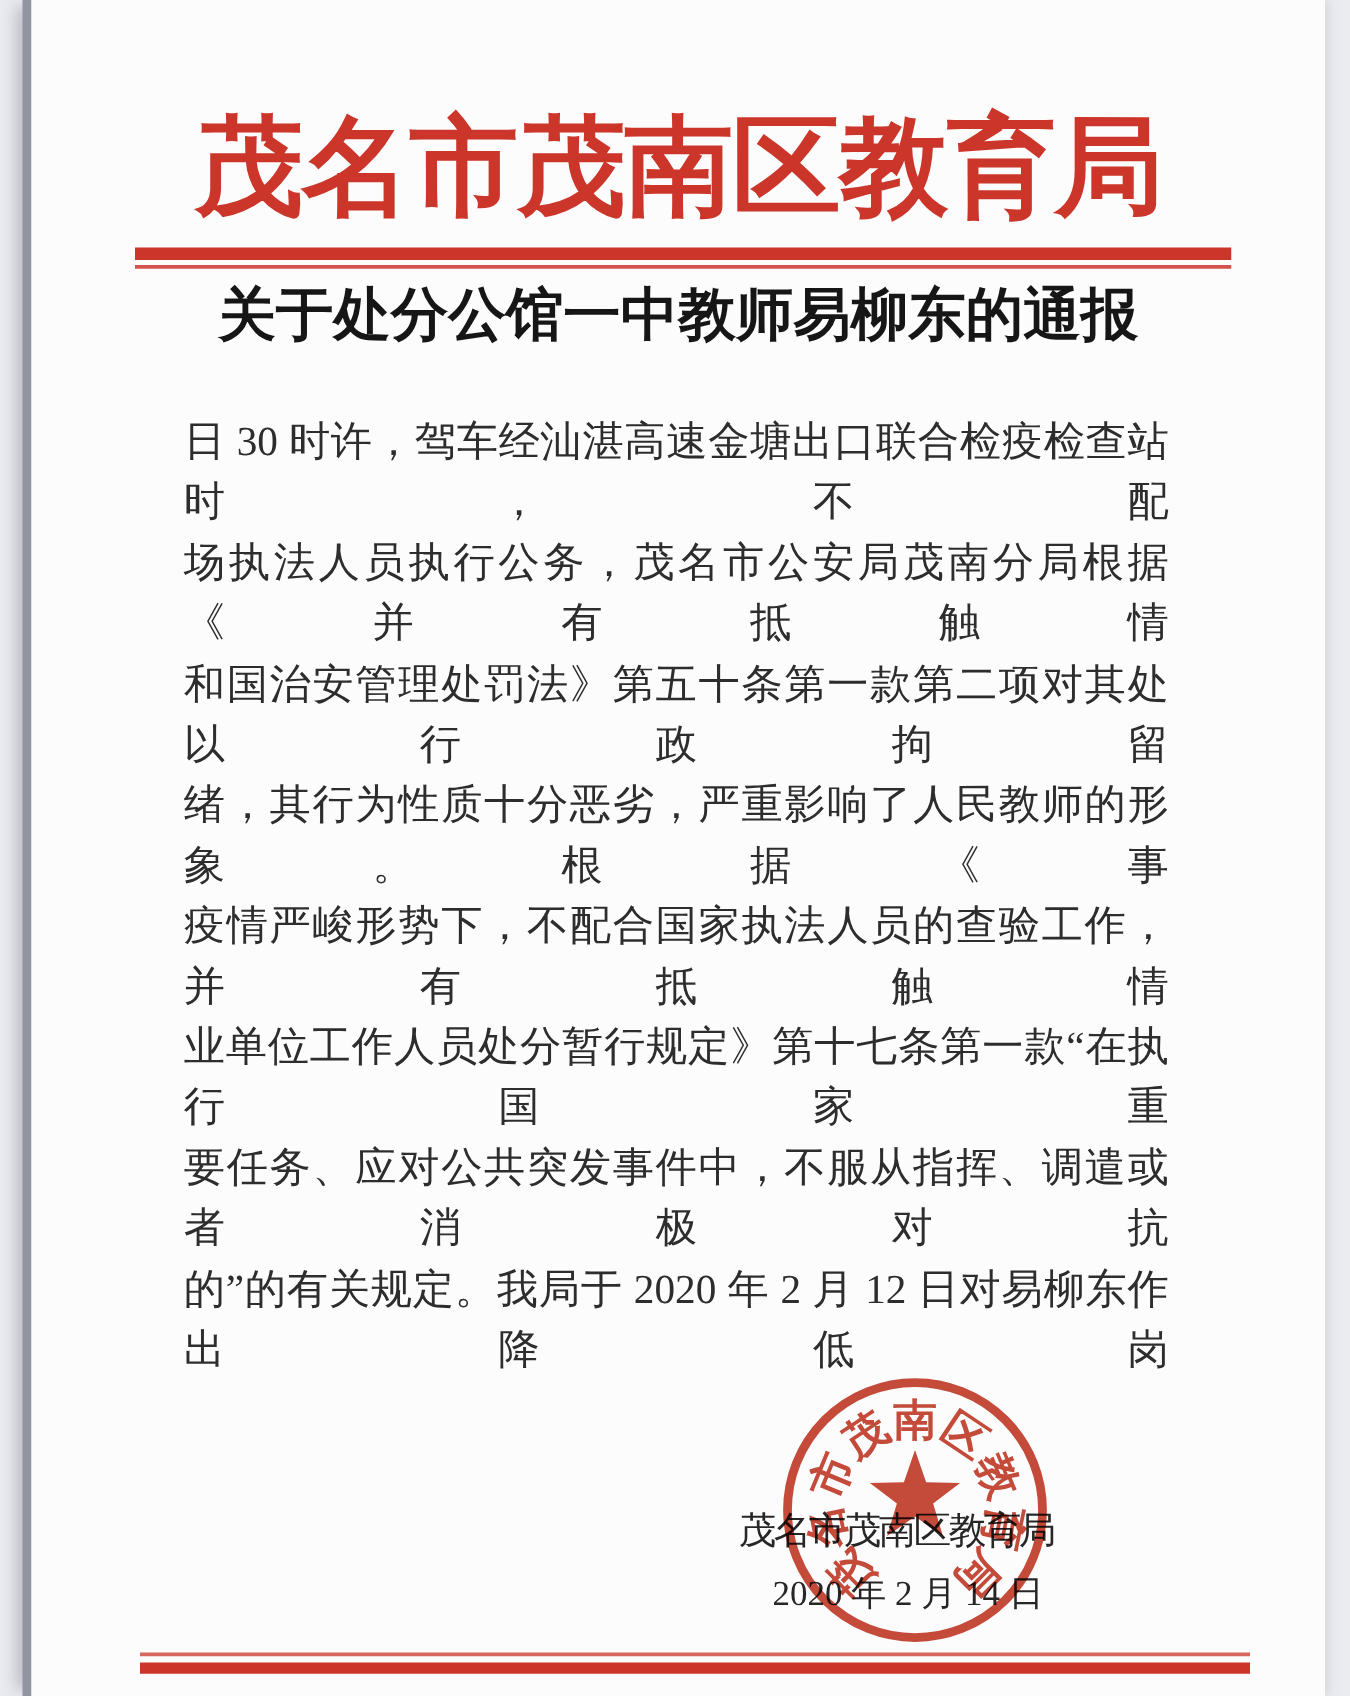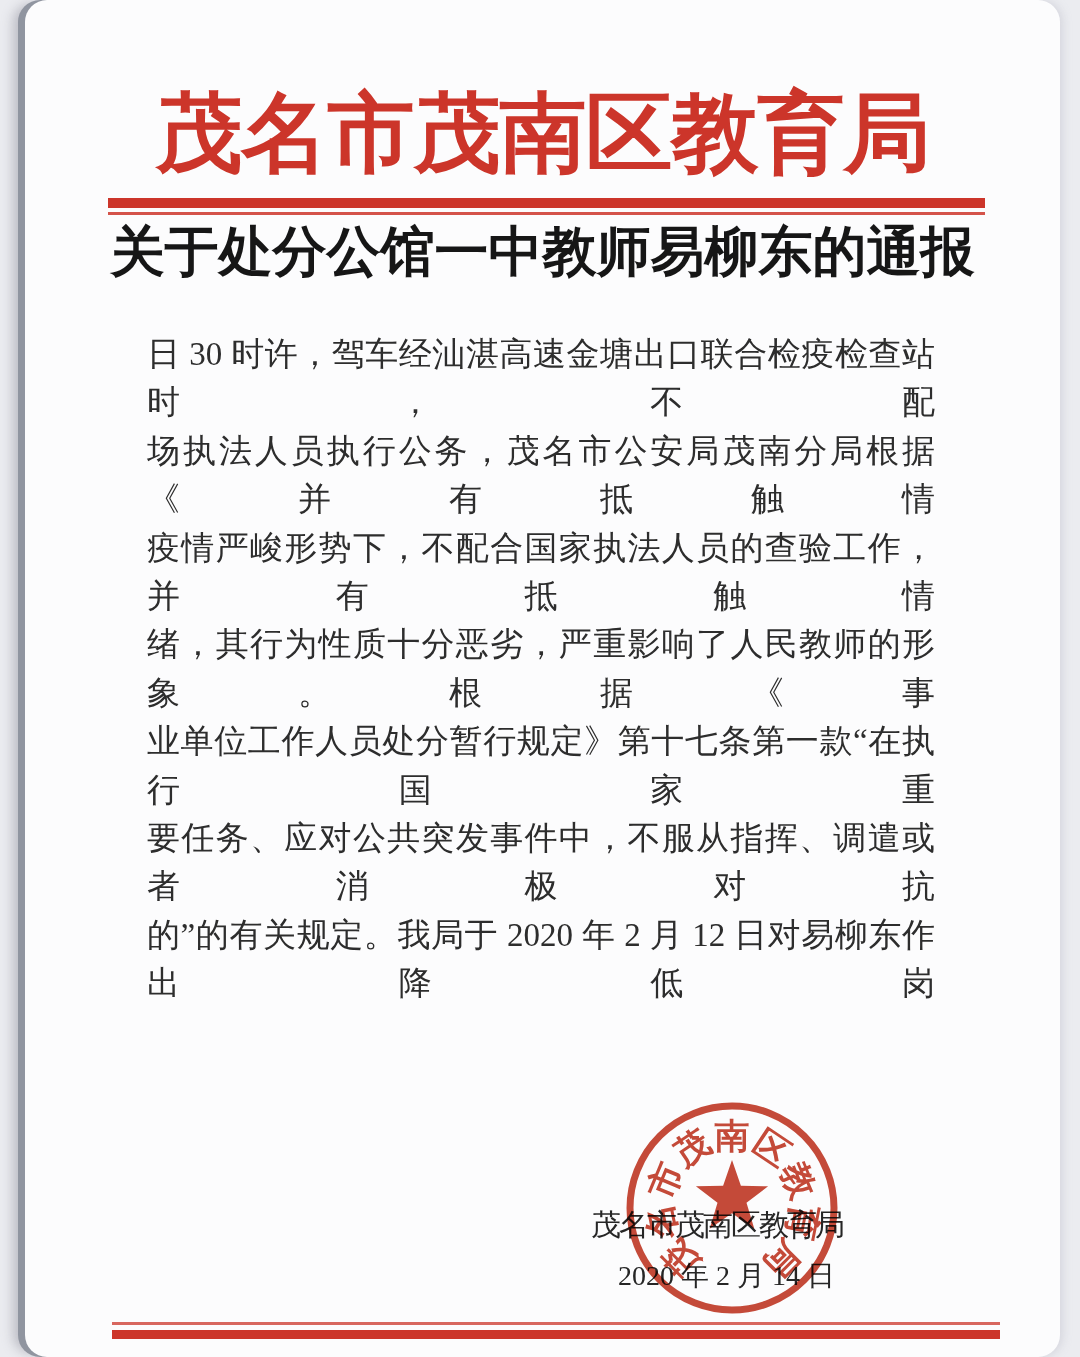--- a/index.html
+++ b/index.html
@@ -16,39 +16,38 @@
     font-family:"Liberation Serif","DejaVu Serif",serif;
   }
   .page{
     position:absolute;
     left:25px;top:0;
     width:1035px;height:1357px;
     background:#fcfcfd;
     box-shadow:-7px 0 0 0 #9095a0,
                -16px 0 12px -4px rgba(130,130,145,.45),
                 3px 0 8px rgba(175,175,190,.35);
-    border-radius:22px;
   }
   .letterhead{
     padding-top:84px;
     text-align:center;
     font-size:87px;
     line-height:100px;
     font-weight:bold;
     letter-spacing:-1px;
     color:var(--red);
     white-space:nowrap;
   }
   .rule-top{margin:14px 75px 0 83px;}
   .rule-top .thick{height:10px;background:var(--red);}
   .rule-top .thin{height:3px;margin-top:4px;background:var(--red);opacity:.85;}
   .doc-title{
     margin-top:12px;
     text-align:center;
-    font-size:54px;
+    font-size:46px;
     line-height:50px;
     font-weight:bold;
     color:#161616;
     white-space:nowrap;
   }
   .body-text{
     margin-top:53px;
     padding:0 125px 0 122px;
     font-size:33px;
     color:var(--ink);
@@ -125,22 +124,23 @@
     <div class="thin"></div>
   </div>
 
   <h1 class="doc-title">关于处分公馆一中教师易柳东的通报</h1>
 
   <div class="body-text">
     <div id="paragraphs">
         <div class="para">
           <div class="bline">日 30 时许，驾车经汕湛高速金塘出口联合检疫检查站时，不配</div>
           <div class="bline">场执法人员执行公务，茂名市公安局茂南分局根据《并有抵触情</div>
+          <div class="bline">和国治安管理处罚法》第五十条第一款第二项对其处以行政拘留</div>
+          <div class="bline">绪，其行为性质十分恶劣，严重影响了人民教师的形象。根据《事</div>
           <div class="bline">疫情严峻形势下，不配合国家执法人员的查验工作，并有抵触情</div>
-          <div class="bline">绪，其行为性质十分恶劣，严重影响了人民教师的形象。根据《事</div>
           <div class="bline">业单位工作人员处分暂行规定》第十七条第一款“在执行国家重</div>
           <div class="bline">要任务、应对公共突发事件中，不服从指挥、调遣或者消极对抗</div>
           <div class="bline">的”的有关规定。我局于 2020 年 2 月 12 日对易柳东作出降低岗</div>
         </div>
       </div>
   </div>
 
   <div class="signature">
     <div class="sig-org">茂名市茂南区教育局</div>
     <div class="sig-date">2020 年 2 月 14 日</div>

